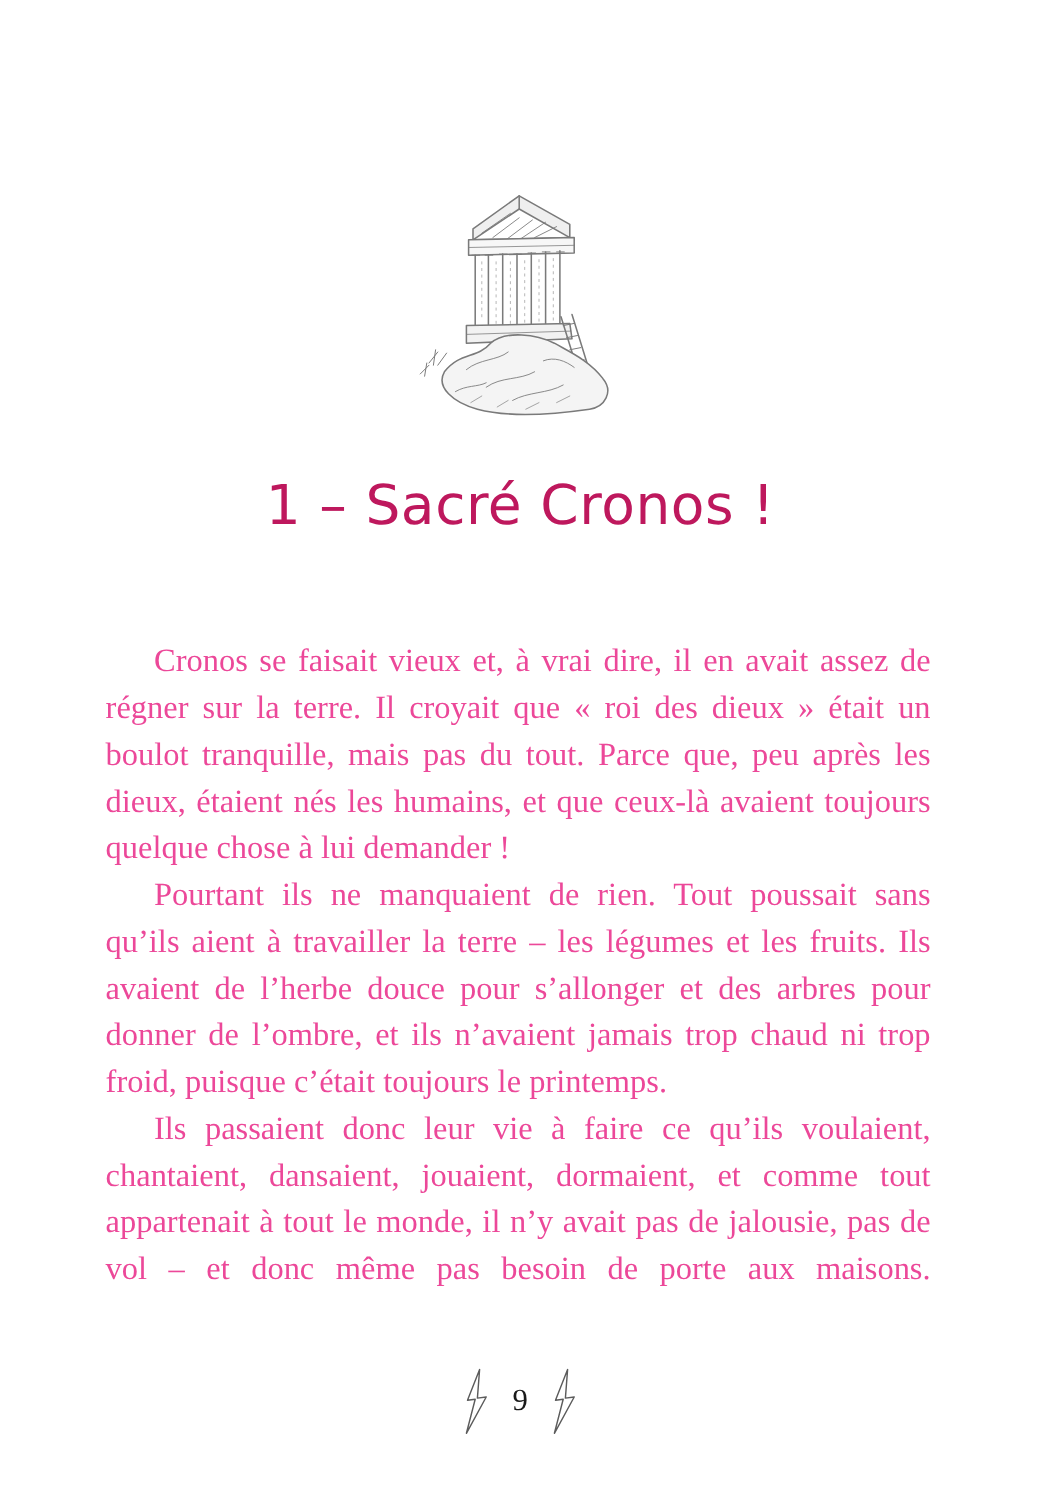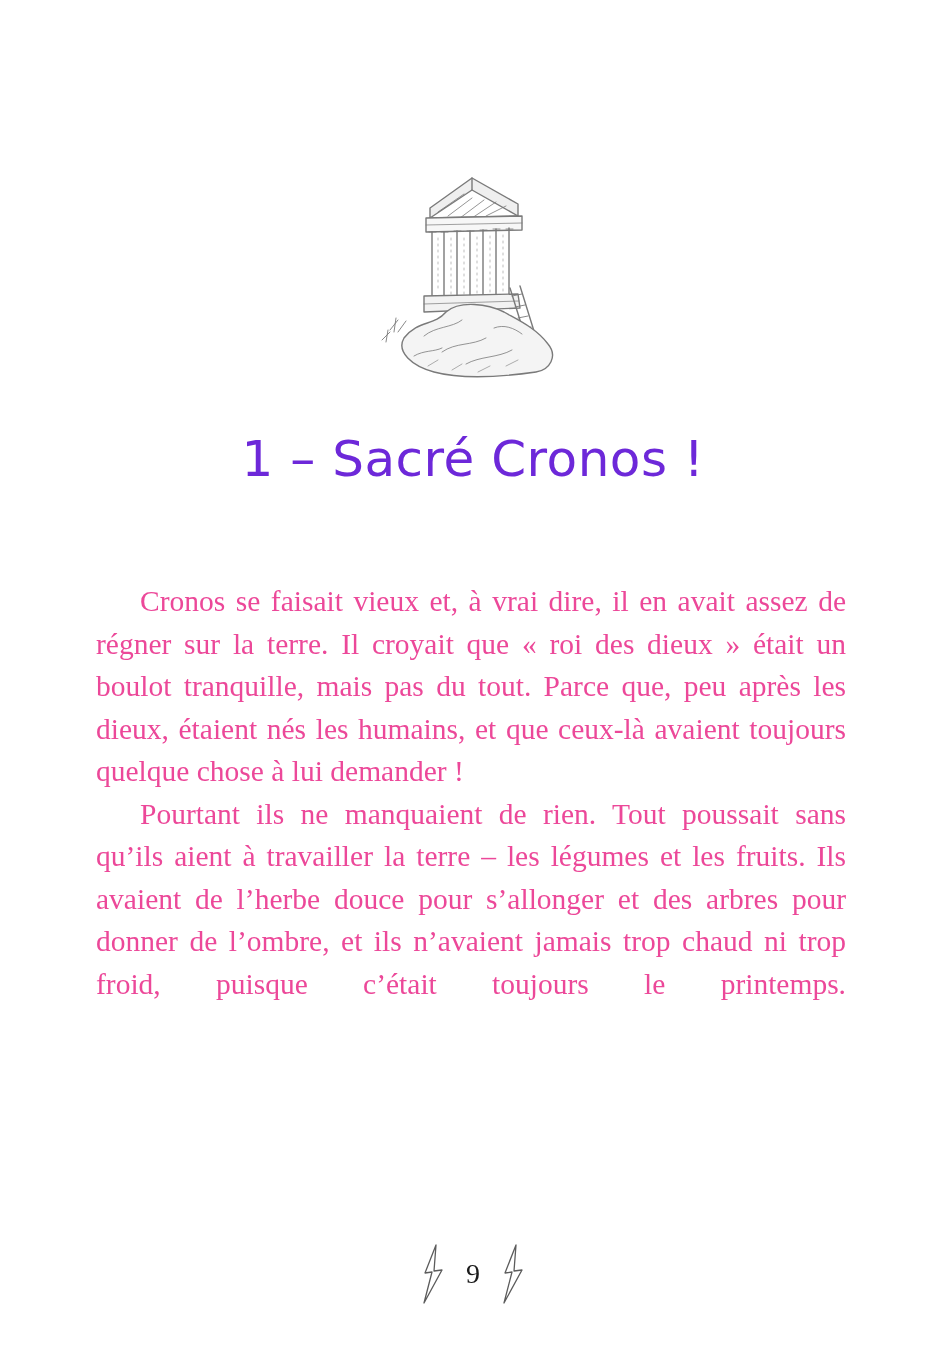--- a/index.html
+++ b/index.html
@@ -41,21 +41,21 @@
   .chapter-title {
     position: absolute;
     top: 398px;
     left: 0;
     width: 946px;
     text-align: center;
     font-family: "DejaVu Sans", sans-serif;
     font-size: 50px;
     font-weight: 400;
     letter-spacing: 0.5px;
-    color: #6d28d9;
+    color: #be185d;
     line-height: 1.1;
   }
 
   
   .body-text {
     position: absolute;
     top: 580px;
     left: 96px;
     width: 750px;
     font-size: 29.5px;
@@ -136,20 +136,21 @@
         <path d="M14 180 L22 172 M18 182 L20 170" stroke-width="0.9"></path>
       </g>
     </svg>
   </div>
 
   <h1 class="chapter-title">1 – Sacré Cronos !</h1>
 
   <div class="body-text">
     <p>Cronos se faisait vieux et, à vrai dire, il en avait assez de régner sur la terre. Il croyait que « roi des dieux » était un boulot tranquille, mais pas du tout. Parce que, peu après les dieux, étaient nés les humains, et que ceux-là avaient toujours quelque chose à lui demander !</p>
     <p>Pourtant ils ne manquaient de rien. Tout poussait sans qu’ils aient à travailler la terre – les légumes et les fruits. Ils avaient de l’herbe douce pour s’allonger et des arbres pour donner de l’ombre, et ils n’avaient jamais trop chaud ni trop froid, puisque c’était toujours le printemps.</p>
+    <p>Ils passaient donc leur vie à faire ce qu’ils voulaient, chantaient, dansaient, jouaient, dormaient, et comme tout appartenait à tout le monde, il n’y avait pas de jalousie, pas de vol – et donc même pas besoin de porte aux maisons.</p>
   </div>
 
   <div class="footer">
     <svg class="bolt" width="26" height="62" viewBox="0 0 26 62" aria-hidden="true">
       <path d="M16 2 L5 30 L12 29 L4 60 L22 27 L14 28 Z" fill="none" stroke="#5c5c5c" stroke-width="1.3" stroke-linejoin="round"></path>
     </svg>
     <span class="page-number">9</span>
     <svg class="bolt" width="26" height="62" viewBox="0 0 26 62" aria-hidden="true">
       <path d="M16 2 L5 30 L12 29 L4 60 L22 27 L14 28 Z" fill="none" stroke="#5c5c5c" stroke-width="1.3" stroke-linejoin="round"></path>
     </svg>

